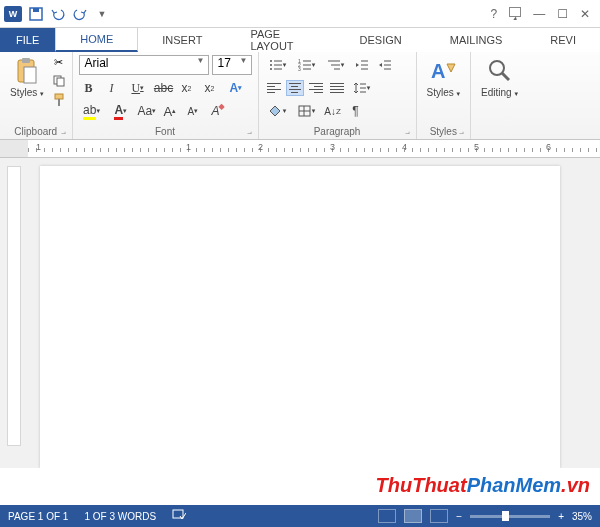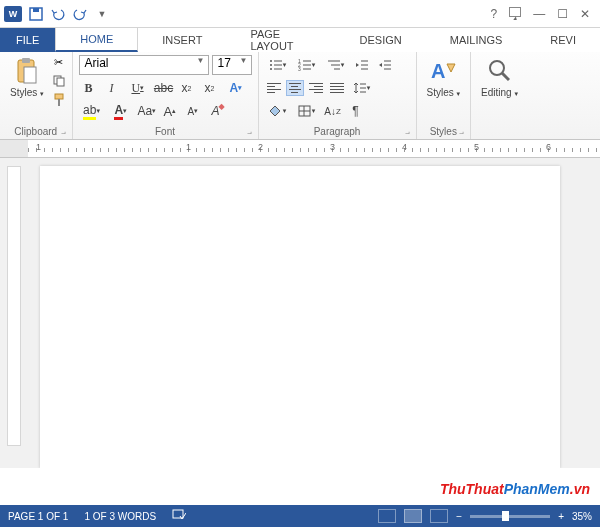--- a/index.html
+++ b/index.html
@@ -52,21 +52,21 @@
 .ruler-num { position: absolute; top: 2px; font-size: 9px; color: #666; }
 .ruler-margin { position: absolute; height: 100%; background: #e8e8e8; }
 
 
 .doc-area { background: #f1f1f1; height: 310px; display: flex; justify-content: center; overflow: hidden; position: relative; }
 .vruler { position: absolute; left: 7px; top: 8px; width: 14px; height: 280px; background: #fff; border: 1px solid #d6d6d6; }
 .page { width: 520px; background: #fff; margin-top: 8px; box-shadow: 0 0 3px rgba(0,0,0,.2); padding: 50px 0 0; text-align: center; font-family: Arial; font-size: 14px; color: #000; line-height: 1.7; }
 .page .sel { background: #bfbfbf; }
 
 
-.watermark { position: absolute; right: 10px; bottom: 30px; font-size: 14px; font-weight: bold; font-style: italic; }
+.watermark { position: absolute; right: 10px; bottom: 30px; font-size: 20px; font-weight: bold; font-style: italic; }
 .wm1 { color: #e21b1b; }
 .wm2 { color: #1a6fc9; }
 
 
 .statusbar { position: absolute; bottom: 0; left: 0; right: 0; height: 22px; background: #2b579a; color: #fff; display: flex; align-items: center; font-size: 10px; padding: 0 8px; gap: 16px; }
 .statusbar .right { margin-left: auto; display: flex; align-items: center; gap: 8px; }
 .view-btn { width: 18px; height: 14px; border: 1px solid rgba(255,255,255,.4); cursor: pointer; }
 .zoom-slider { width: 80px; height: 3px; background: rgba(255,255,255,.4); position: relative; }
 .zoom-slider::after { content: ''; position: absolute; width: 7px; height: 10px; background: #fff; top: -4px; left: 40%; }
 </style>

